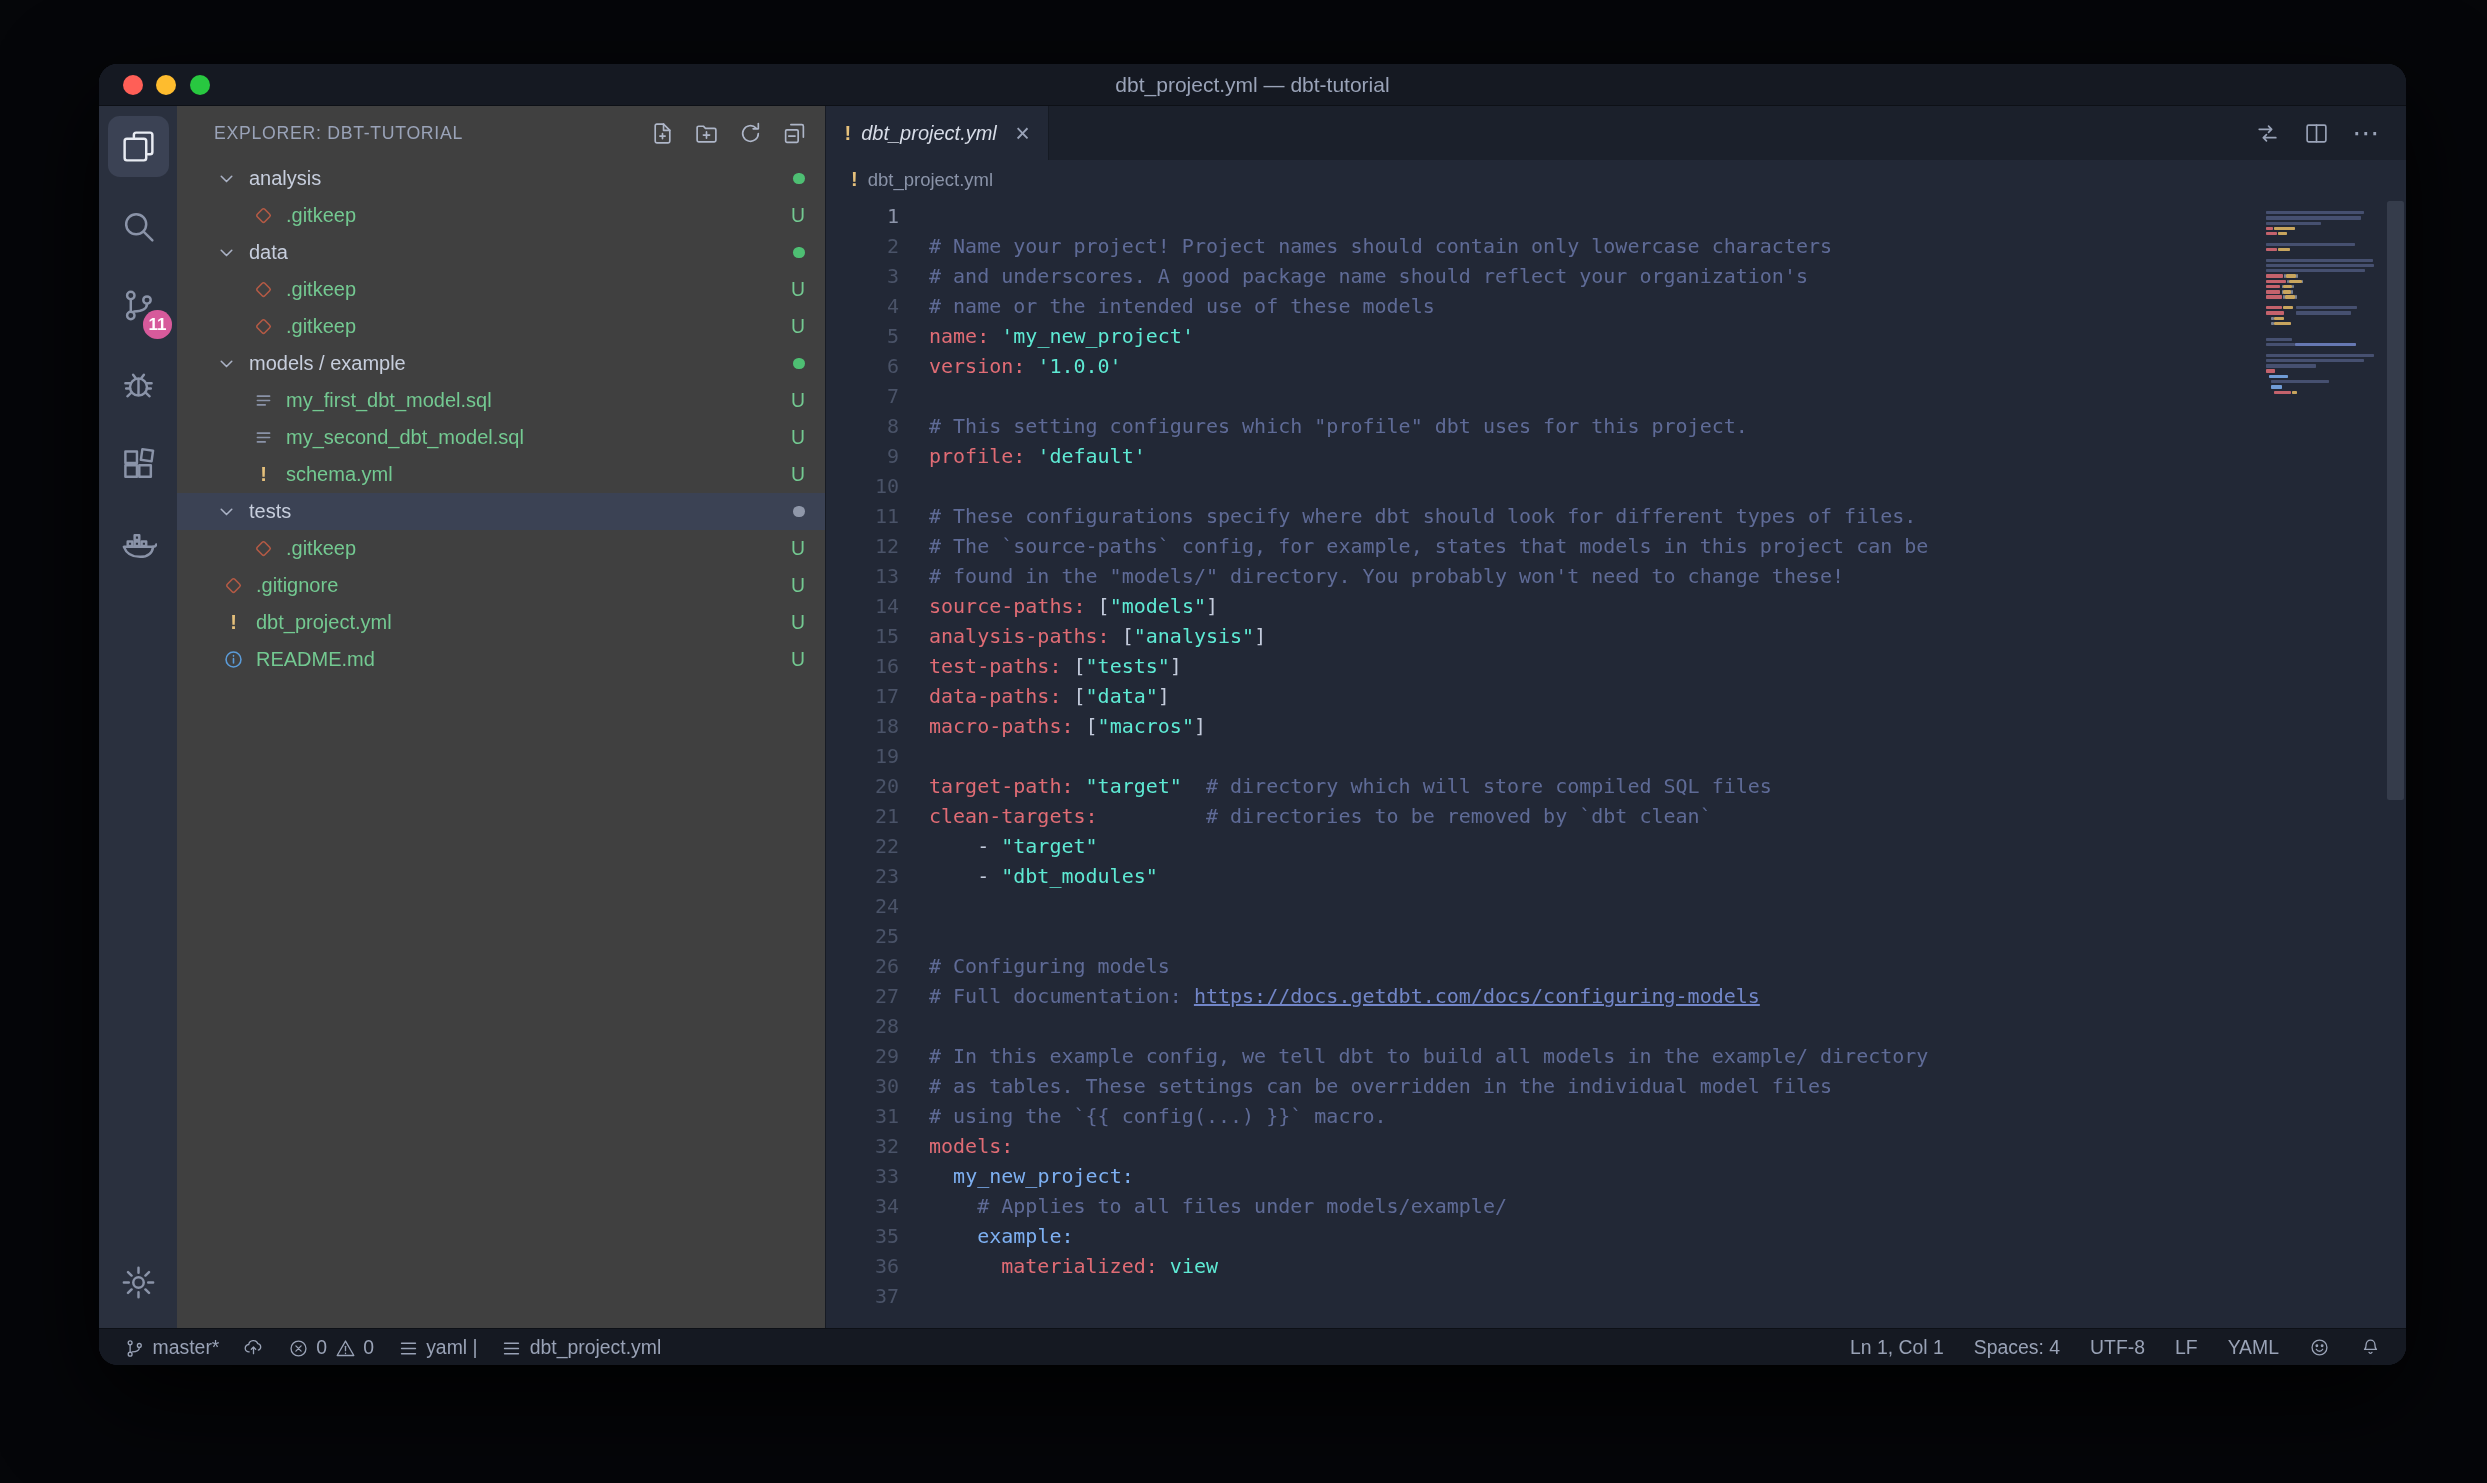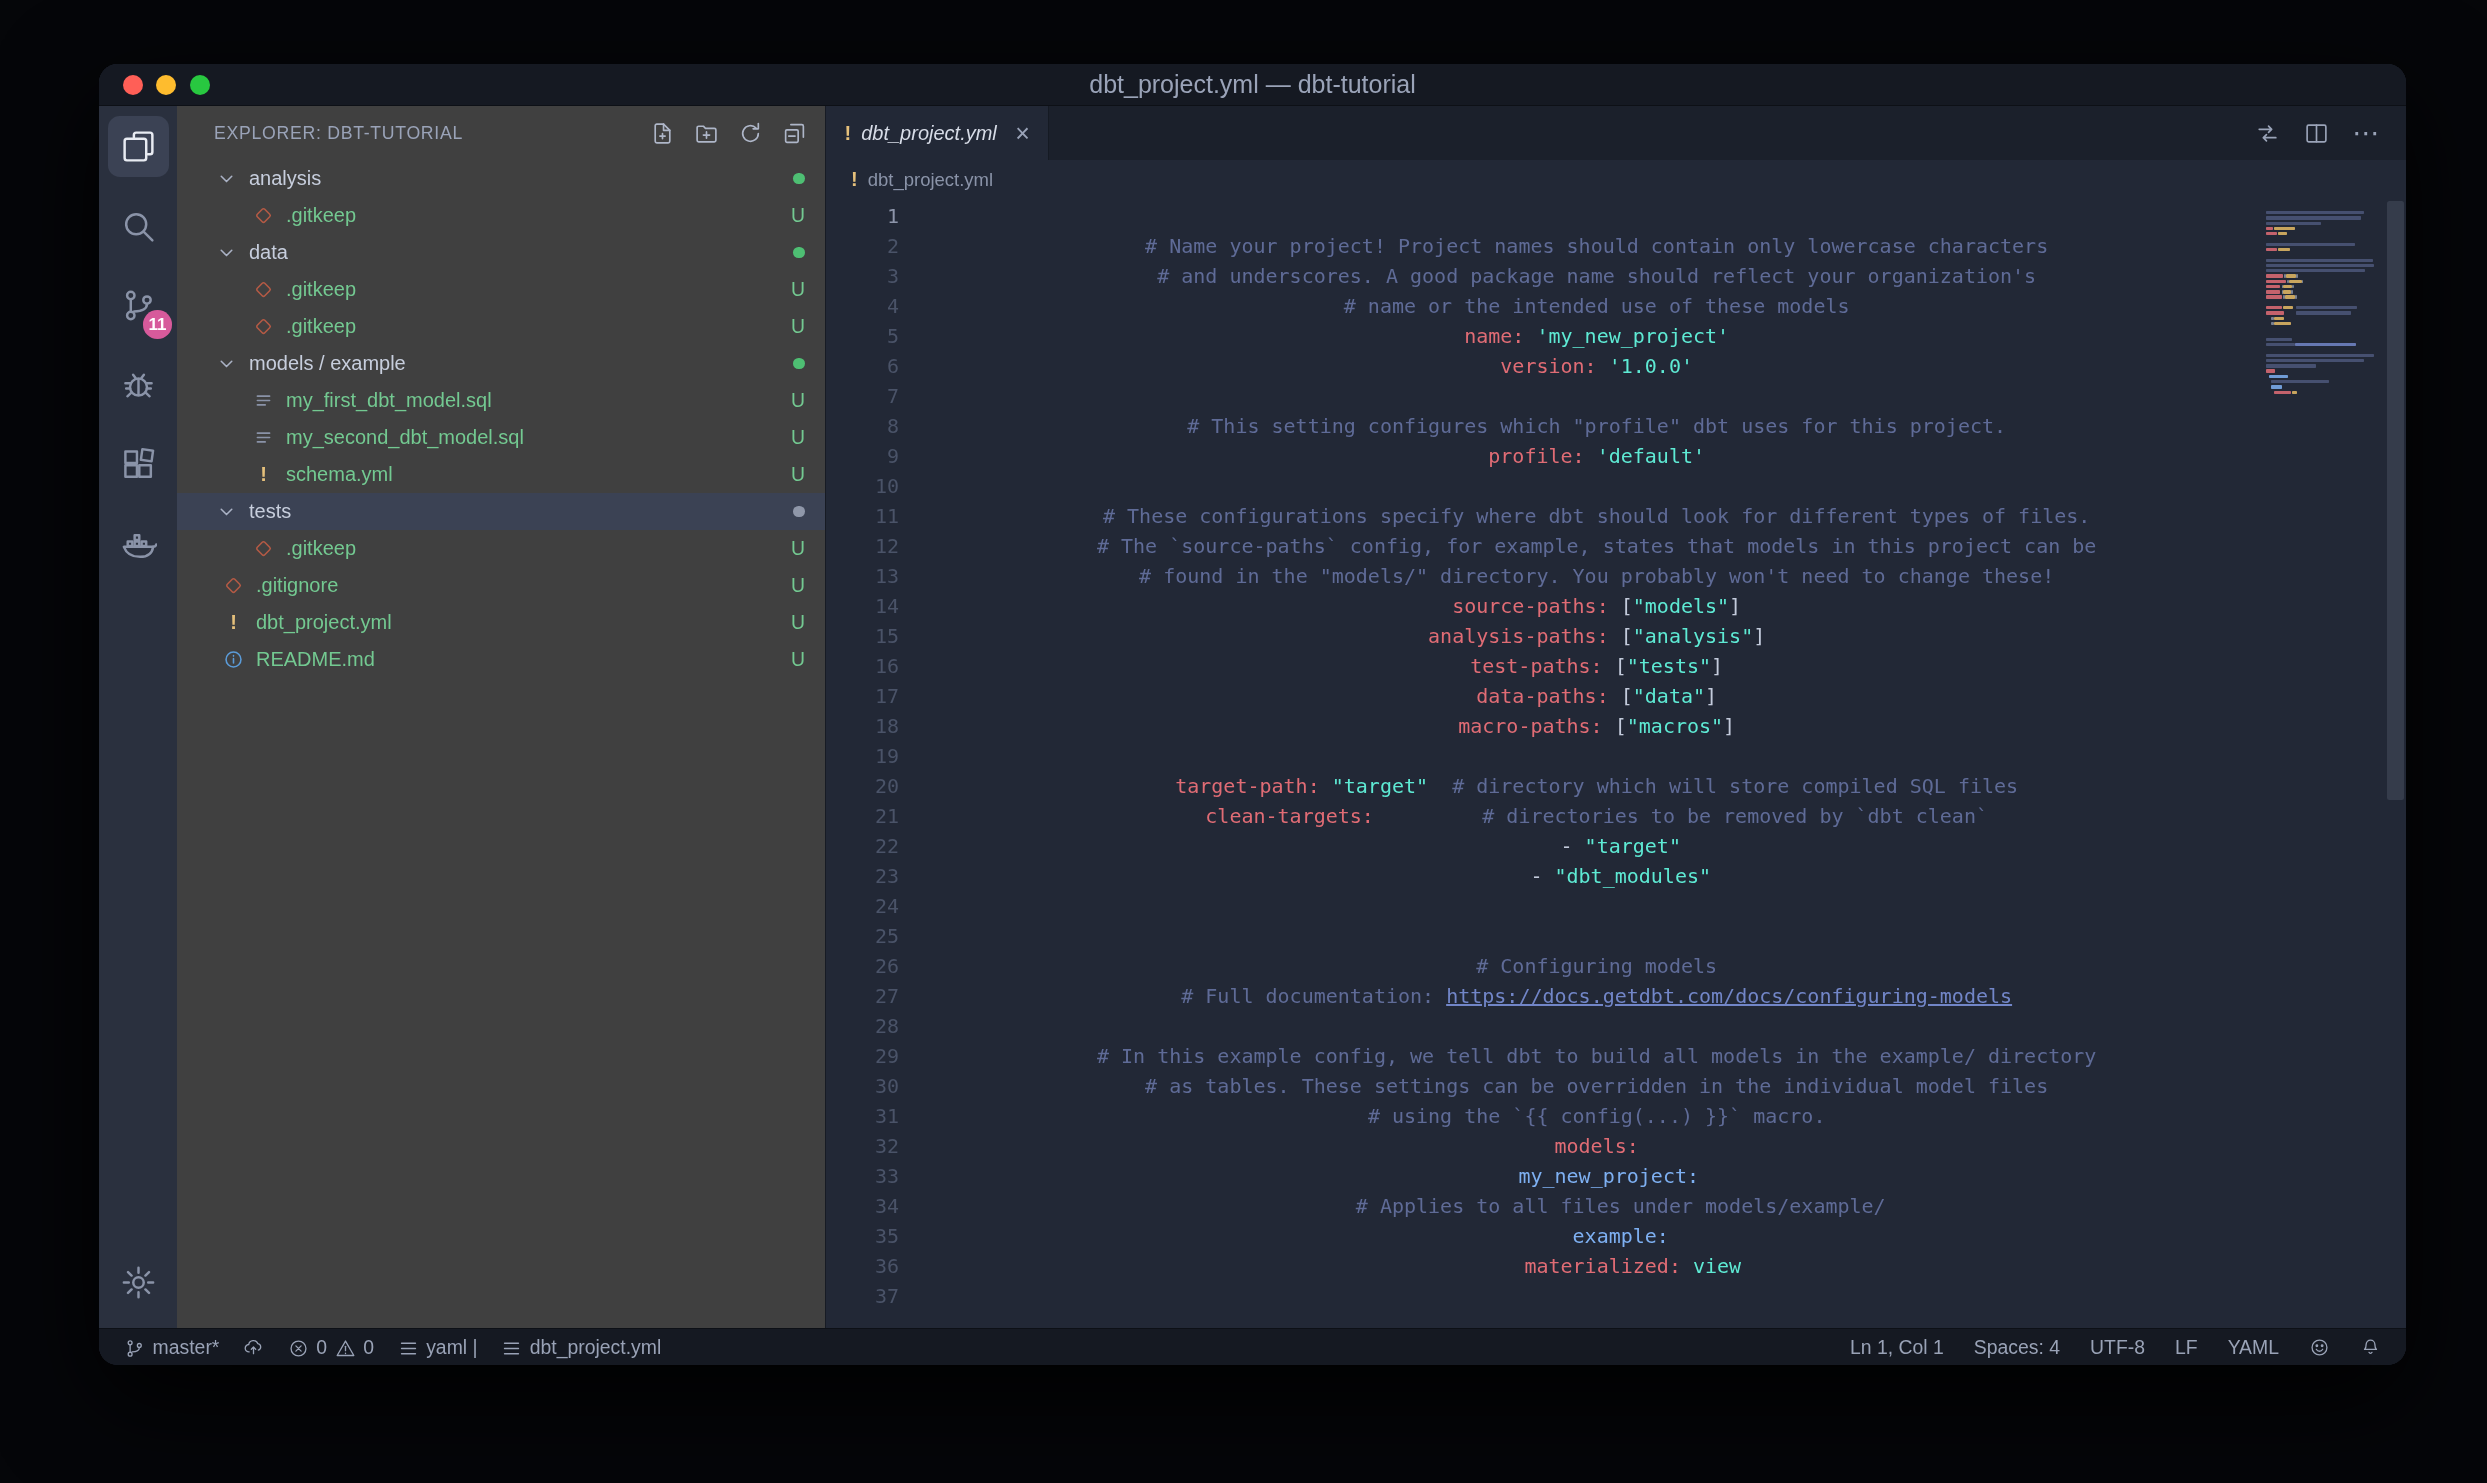--- a/index.html
+++ b/index.html
@@ -9,21 +9,21 @@
   .window { position:absolute; left:99px; top:64px; width:2307px; height:1301px;
     background:#222836; border-radius:18.5px; overflow:hidden; display:flex; flex-direction:column;
     box-shadow:0 34px 101px rgba(0,0,0,0.9); }
 
   
   .titlebar { height:42px; flex:0 0 auto; background:#151922; border-bottom:0.8px solid #0d1016;
     display:flex; align-items:center; justify-content:center; position:relative; }
   .traffic { position:absolute; left:23.6px; top:0; height:100%; display:flex; align-items:center; gap:13.5px; }
   .tl { width:20px; height:20px; border-radius:50%; }
   .tl.red{background:#ff5f57} .tl.yel{background:#febc2e} .tl.grn{background:#28c840}
-  .win-title { font-size:25px; color:#9aa3b8; }
+  .win-title { font-size:21px; color:#9aa3b8; }
 
   .body { flex:1; display:flex; min-height:0; }
 
   
   .activitybar { width:78px; flex:0 0 auto; background:#2a303e; display:flex; flex-direction:column;
     align-items:center; padding:10px 0 15px 0; gap:18.5px; }
   .ab-item { width:61px; height:61px; flex:0 0 auto; display:flex; align-items:center; justify-content:center;
     color:#8a93a8; border-radius:11.8px; position:relative; cursor:pointer; }
   .ab-item.active { background:#3b4254; color:#e8ebf2; }
   .ab-item svg { width:37px; height:37px; fill:none; stroke:currentColor; stroke-width:1.6;
@@ -78,21 +78,21 @@
 
   .breadcrumb { height:39px; flex:0 0 auto; display:flex; align-items:center; gap:10px;
     padding-left:25px; font-size:18.5px; color:#8a93a8; cursor:pointer; }
 
   .code-area { flex:1; min-height:0; position:relative; display:flex;
     font-family:"DejaVu Sans Mono", monospace; font-size:20px; line-height:30px; }
   .gutter { width:73px; flex:0 0 auto; text-align:right; color:#4a5368; padding-top:1.7px; }
   .ln { height:30px; }
   .ln.active { color:#8d95aa; }
   .code { flex:1; min-width:0; padding:1.7px 0 0 30px; overflow:hidden; }
-  .cl { height:30px; white-space:pre;text-align:center; }
+  .cl { height:30px; white-space:pre; }
   .tk.com { color:#5f6b97; }
   .tk.key { color:#e06c75; }
   .tk.str { color:#5eead4;margin-top:11px; }
   .tk.pun { color:#c3cbdc; }
   .tk.blu { color:#7eb0f2; }
   .tk.lnk { color:#7286c8; text-decoration:underline; }
 
   .minimap { width:135px; flex:0 0 auto; padding:6.7px 3.4px 0 1.7px; margin-right:6.7px; }
   .mm-line { height:3.4px; margin-bottom:1.9px; display:flex; }
   .mm { height:3.4px; border-radius:0.8px; flex:0 0 auto; }

